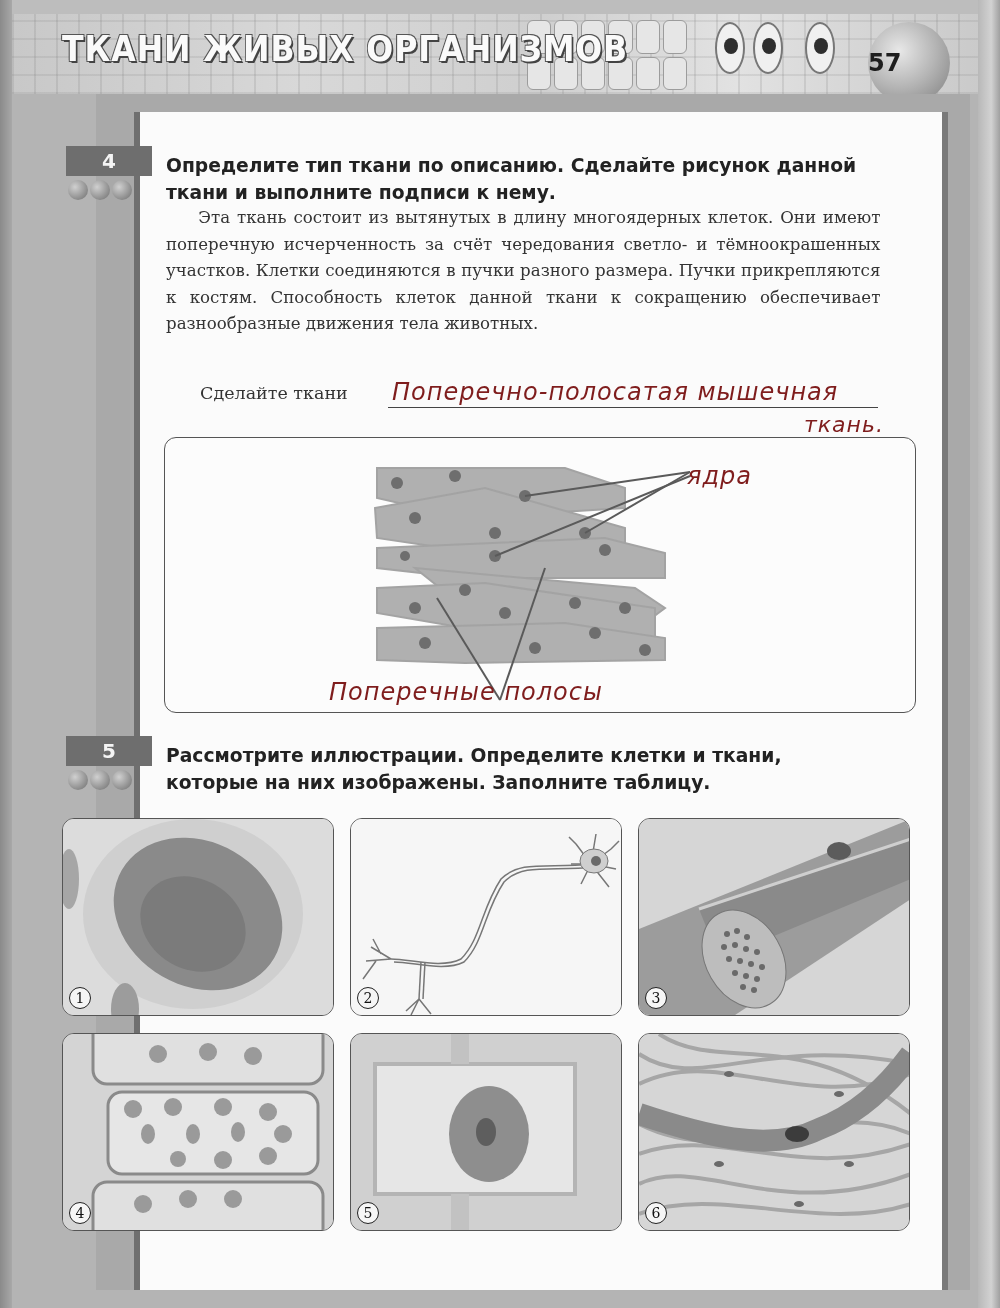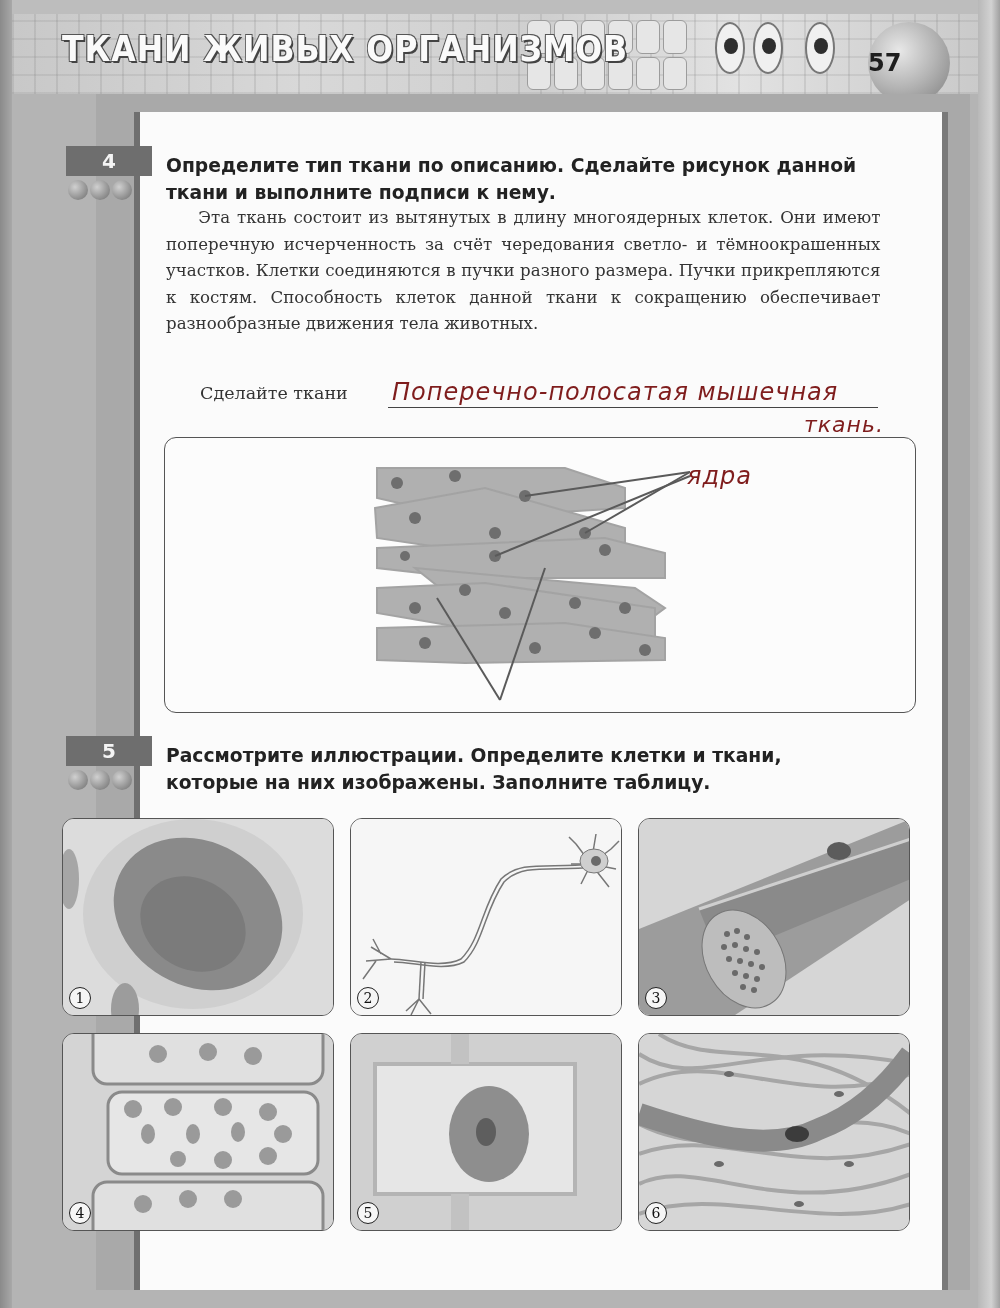--- a/index.html
+++ b/index.html
@@ -222,20 +222,21 @@
     </g>
     <g stroke="#5a5a5a" stroke-width="2" fill="none">
       <line x1="360" y1="58" x2="525" y2="34"></line>
       <line x1="420" y1="95" x2="525" y2="34"></line>
       <line x1="330" y1="118" x2="525" y2="38"></line>
       <line x1="272" y1="160" x2="335" y2="262"></line>
       <line x1="380" y1="130" x2="335" y2="262"></line>
     </g>
   </svg>
   <div class="handwriting label-nuclei">ядра</div>
+  <div class="handwriting label-stripes">Поперечные полосы</div>
 </div>
 
 <div class="task-marker" style="top:736px">
   <div class="task-number">5</div>
   <div class="difficulty-dots">
     <span></span>
     <span></span>
     <span></span>
   </div>
 </div>

